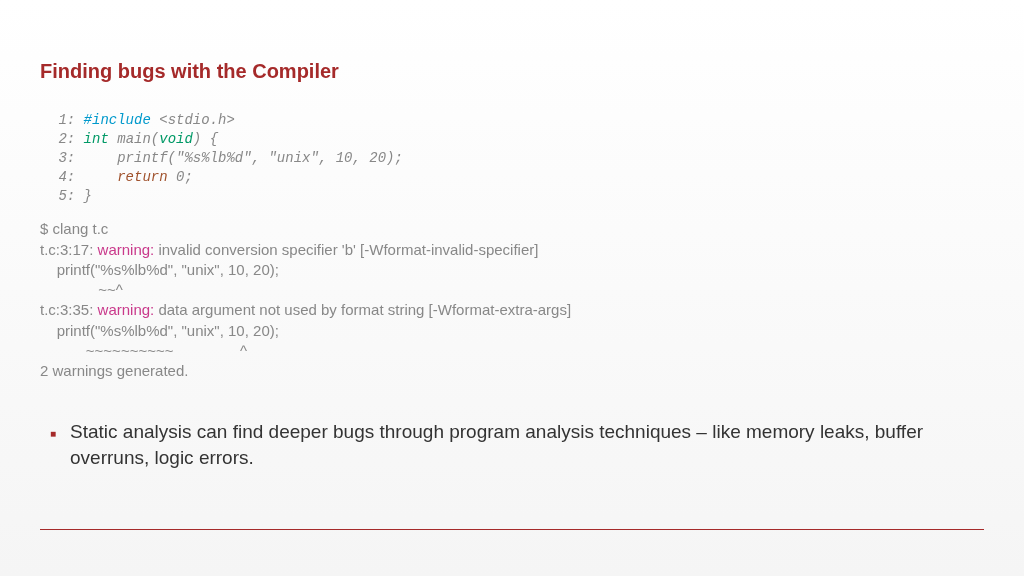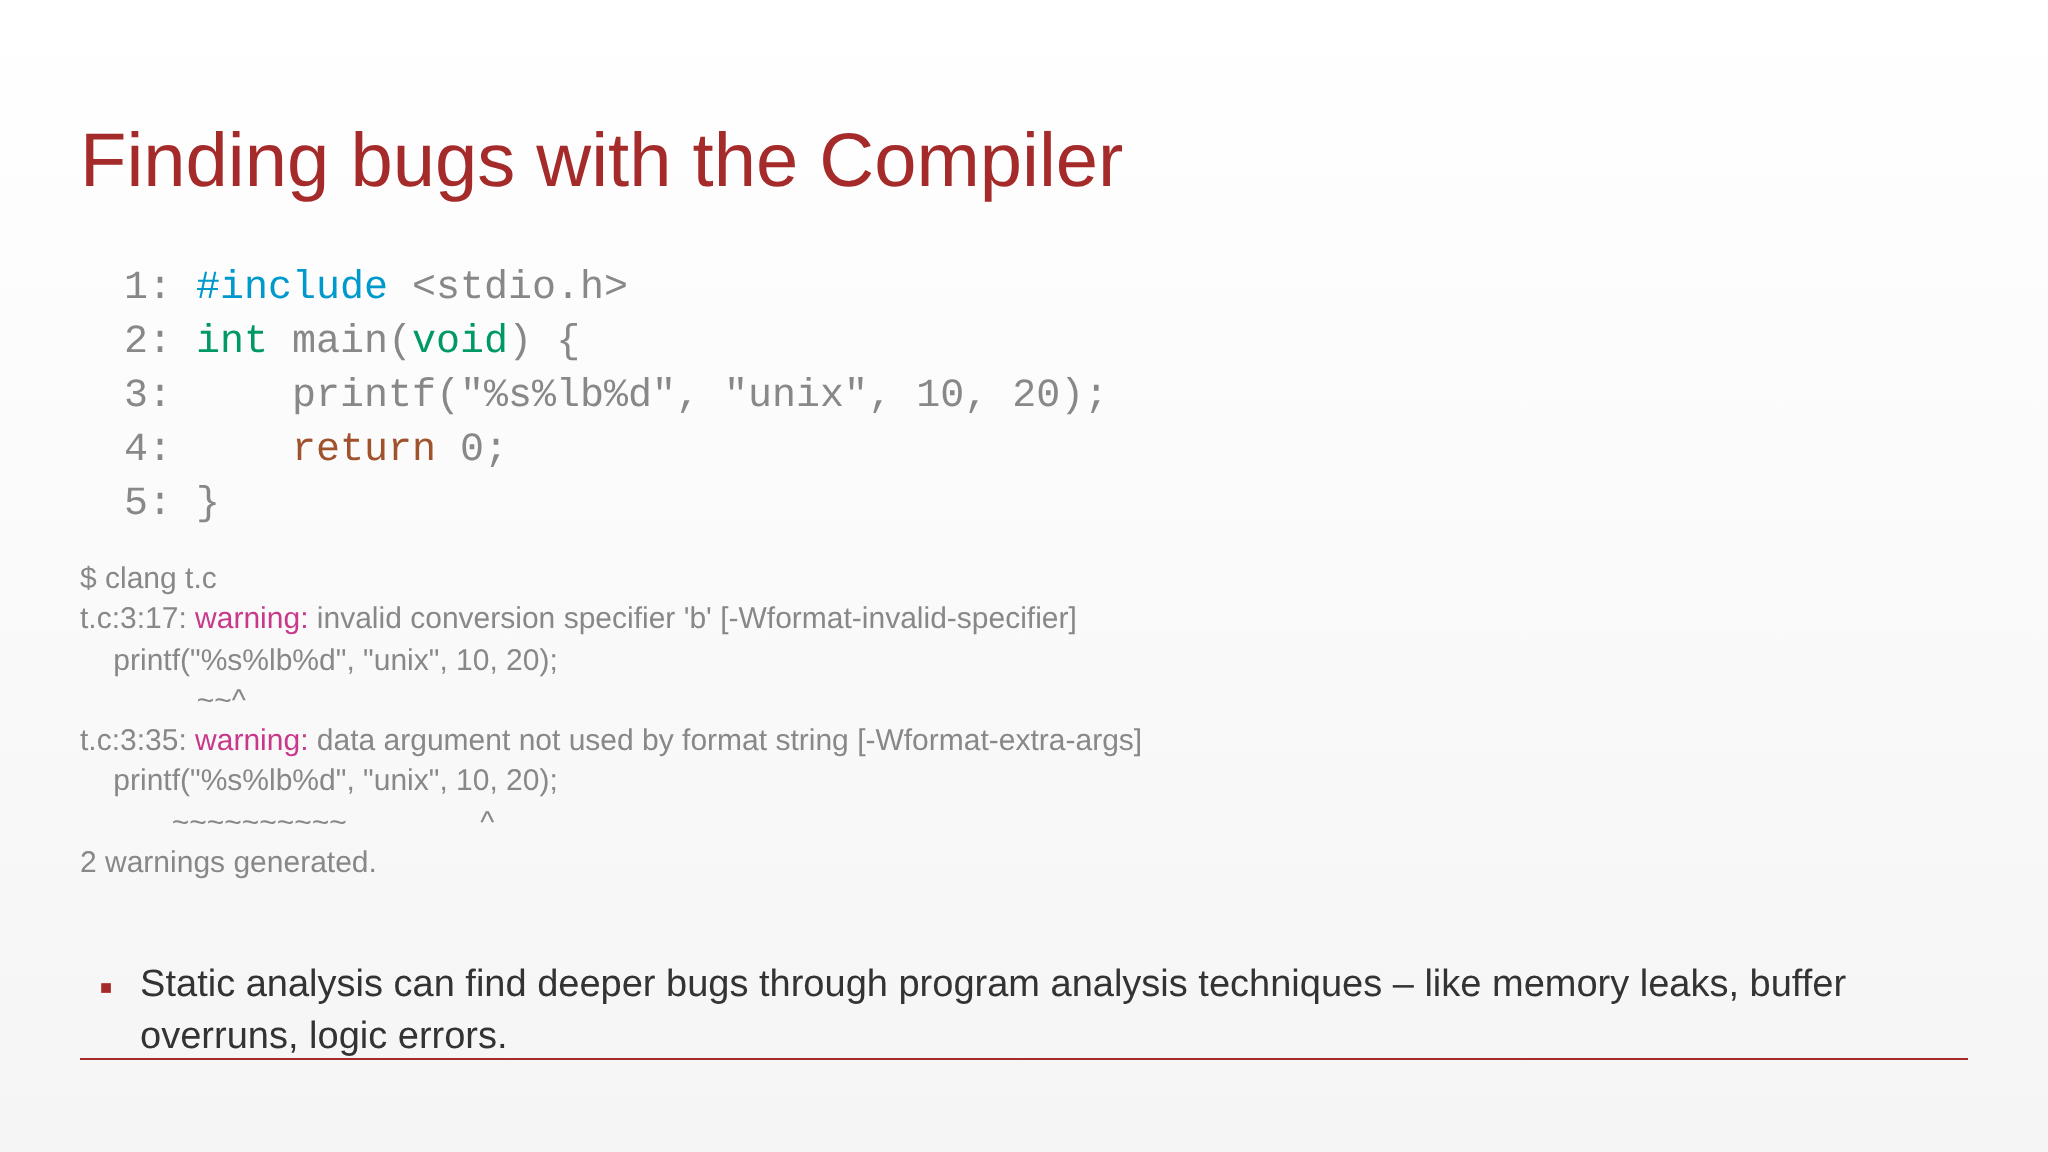--- a/index.html
+++ b/index.html
@@ -6,31 +6,32 @@
   body {
     width: 1024px;
     height: 576px;
     background: linear-gradient(to bottom, #ffffff, #f5f5f5);
     font-family: Arial, Helvetica, sans-serif;
     padding: 60px 40px 40px 40px;
     position: relative;
   }
   .title {
     color: #a52a2a;
-    font-size: 38px;
-    font-weight: normal;
+    font-size: 20px;
+    font-weight: bold;
     margin-bottom: 28px;
   }
   .code-block {
     font-family: "Courier New", Courier, monospace;
-    font-size: 20px;
+    font-size: 14px;
     line-height: 1.35;
     color: #888;
     margin-left: 10px;
     white-space: pre;
+    font-style: italic;
   }
   .code-block .ln { color: #888; }
   .code-block .kw-blue { color: #0099cc; }
   .code-block .kw-green { color: #009966; }
   .code-block .kw-brown { color: #a0522d; }
   .warn { color: #c9398b; }
   .output-block {
     font-family: Liberation Sans, sans-serif;
     font-size: 15px;
     line-height: 1.35;

